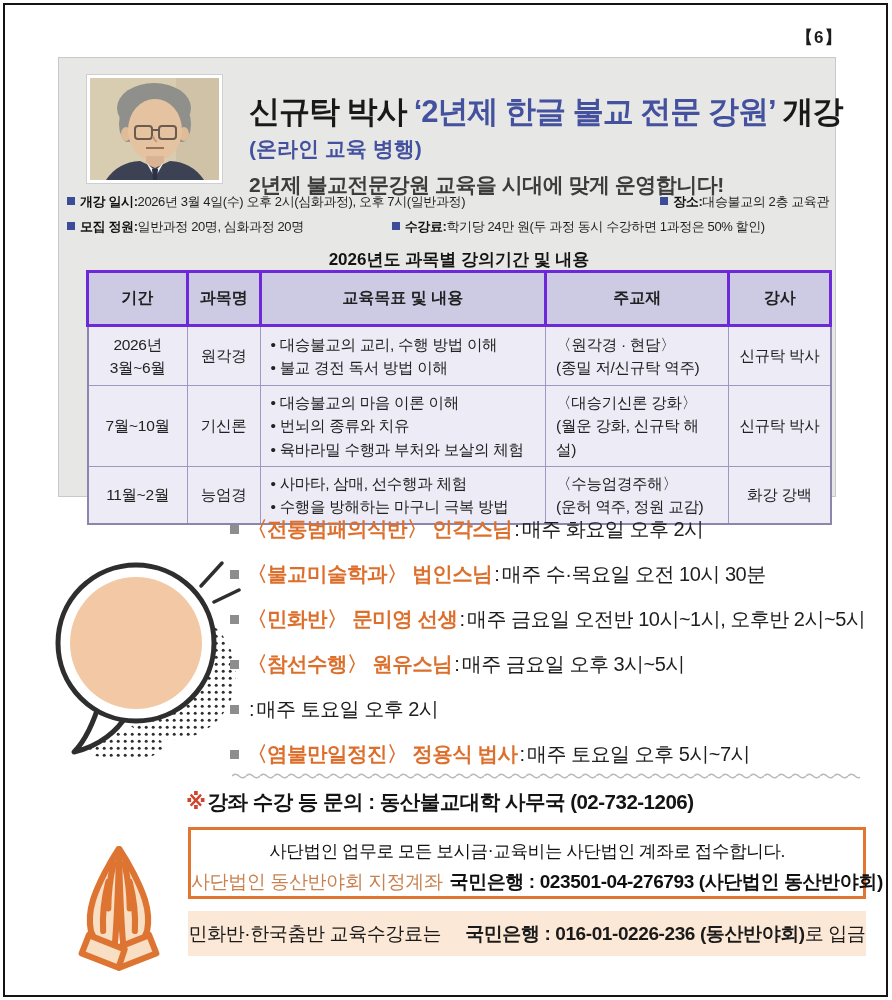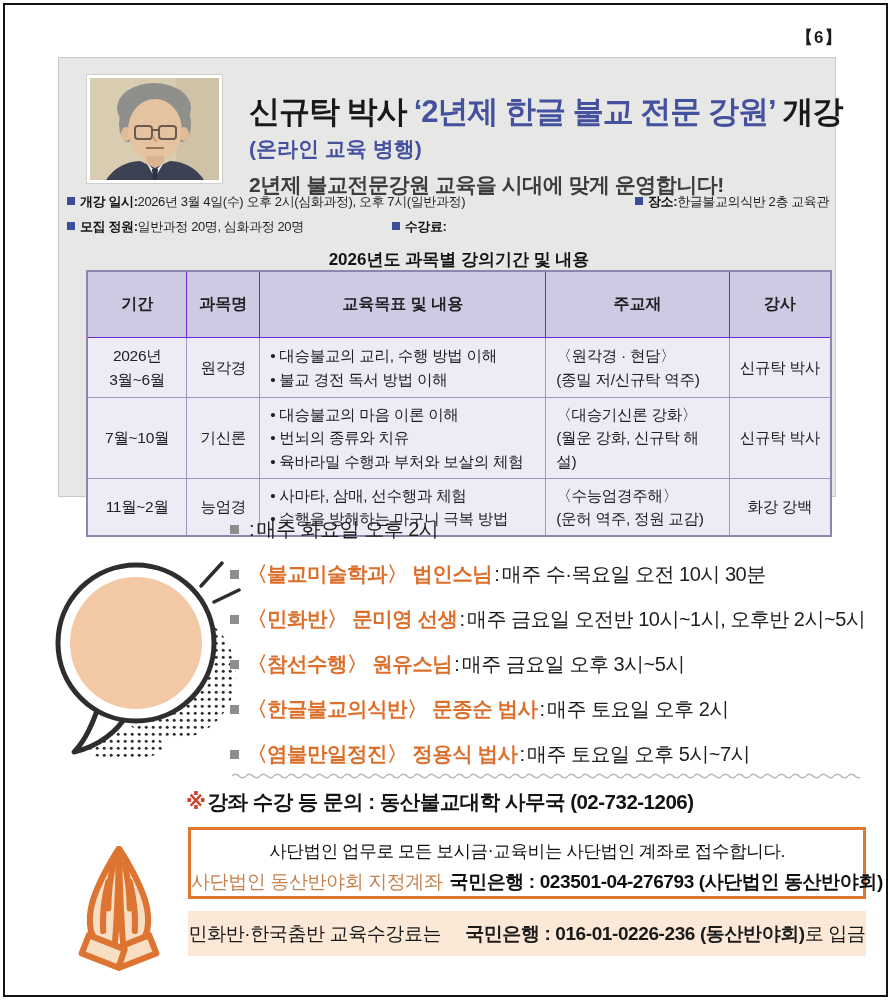--- a/index.html
+++ b/index.html
@@ -30,21 +30,21 @@
   .isep{font-weight:bold;}
   .ival{color:#222;}
   .r1{justify-content:space-between;}
   .r2 .gap{width:40px;}
 
   .tbl-title{position:absolute;left:27px;top:190px;width:746px;text-align:center;
              font-size:17px;font-weight:bold;color:#141414;}
   table.course{position:absolute;left:27px;top:212px;width:746px;border-collapse:collapse;
                border:2px solid #8a86ae;}
   table.course th{background:#cdcae3;font-size:16px;font-weight:bold;color:#202020;
-                  border:1px solid #6d28d9;padding:22px 4px;height:20px;}
+                  border:3px solid #6d28d9;padding:15px 4px;height:20px;}
   table.course td{background:#edebf6;font-size:15.5px;color:#222;border:1px solid #9c98c0;
                   padding:5px 10px;line-height:1.5;letter-spacing:-0.3px;}
   td.ctr{text-align:center;}
   .pre{white-space:pre-line;}
 
   
   .bubble{position:absolute;left:46px;top:550px;width:195px;height:218px;}
   .bubble-text{position:absolute;left:18px;top:60px;width:140px;text-align:center;
                font-size:23px;font-weight:bold;color:#2c2c2c;line-height:32px;letter-spacing:-0.5px;}
 
@@ -121,35 +121,36 @@
         <span class="info-item">
           <span class="sq"></span>
           <span class="ilabel">개강 일시</span>
           <span class="isep"> : </span>
           <span class="ival">2026년 3월 4일(수) 오후 2시(심화과정), 오후 7시(일반과정)</span>
         </span>
         <span class="info-item">
           <span class="sq"></span>
           <span class="ilabel">장소</span>
           <span class="isep"> : </span>
-          <span class="ival">한글불교의식반 2층 교육관</span>
+          <span class="ival">대승불교의 2층 교육관</span>
         </span>
       </div>
       <div class="info-row r2">
         <span class="info-item">
           <span class="sq"></span>
           <span class="ilabel">모집 정원</span>
           <span class="isep"> : </span>
           <span class="ival">일반과정 20명, 심화과정 20명</span>
         </span>
         <span class="gap"></span>
         <span class="info-item">
           <span class="sq"></span>
           <span class="ilabel">수강료</span>
           <span class="isep"> : </span>
+          <span class="ival">학기당 24만 원(두 과정 동시 수강하면 1과정은 50% 할인)</span>
         </span>
       </div>
     </div>
 
     <div class="tbl-title">2026년도 과목별 강의기간 및 내용</div>
 
     <table class="course">
       <colgroup>
         <col style="width:100px">
           <col style="width:73px">
@@ -213,20 +214,21 @@
       <circle cx="90" cy="93" r="78" fill="#ffffff" stroke="#2e2e2e" stroke-width="5"></circle>
       <circle cx="90" cy="93" r="66" fill="#f2c9a4"></circle>
       <path d="M155,36 L176,13" stroke="#2e2e2e" stroke-width="3.5" stroke-linecap="round" fill="none"></path>
       <path d="M168,52 L193,40" stroke="#2e2e2e" stroke-width="3.5" stroke-linecap="round" fill="none"></path>
     </svg>
   </div>
 
   <div class="llist">
     <div class="litem">
       <span class="lsq"></span>
+      <span class="lname">〈전통범패의식반〉 인각스님</span>
       <span class="lsep"> : </span>
       <span class="lsched">매주 화요일 오후 2시</span>
     </div>
     <div class="litem">
       <span class="lsq"></span>
       <span class="lname">〈불교미술학과〉 법인스님</span>
       <span class="lsep"> : </span>
       <span class="lsched">매주 수·목요일 오전 10시 30분</span>
     </div>
     <div class="litem">
@@ -236,21 +238,20 @@
       <span class="lsched">매주 금요일 오전반 10시~1시, 오후반 2시~5시</span>
     </div>
     <div class="litem">
       <span class="lsq"></span>
       <span class="lname">〈참선수행〉 원유스님</span>
       <span class="lsep"> : </span>
       <span class="lsched">매주 금요일 오후 3시~5시</span>
     </div>
     <div class="litem">
       <span class="lsq"></span>
-      <span class="lname">〈한글불교의식반〉 문종순 법사</span>
       <span class="lsep"> : </span>
       <span class="lsched">매주 토요일 오후 2시</span>
     </div>
     <div class="litem">
       <span class="lsq"></span>
       <span class="lname">〈염불만일정진〉 정용식 법사</span>
       <span class="lsep"> : </span>
       <span class="lsched">매주 토요일 오후 5시~7시</span>
     </div>
   </div>

